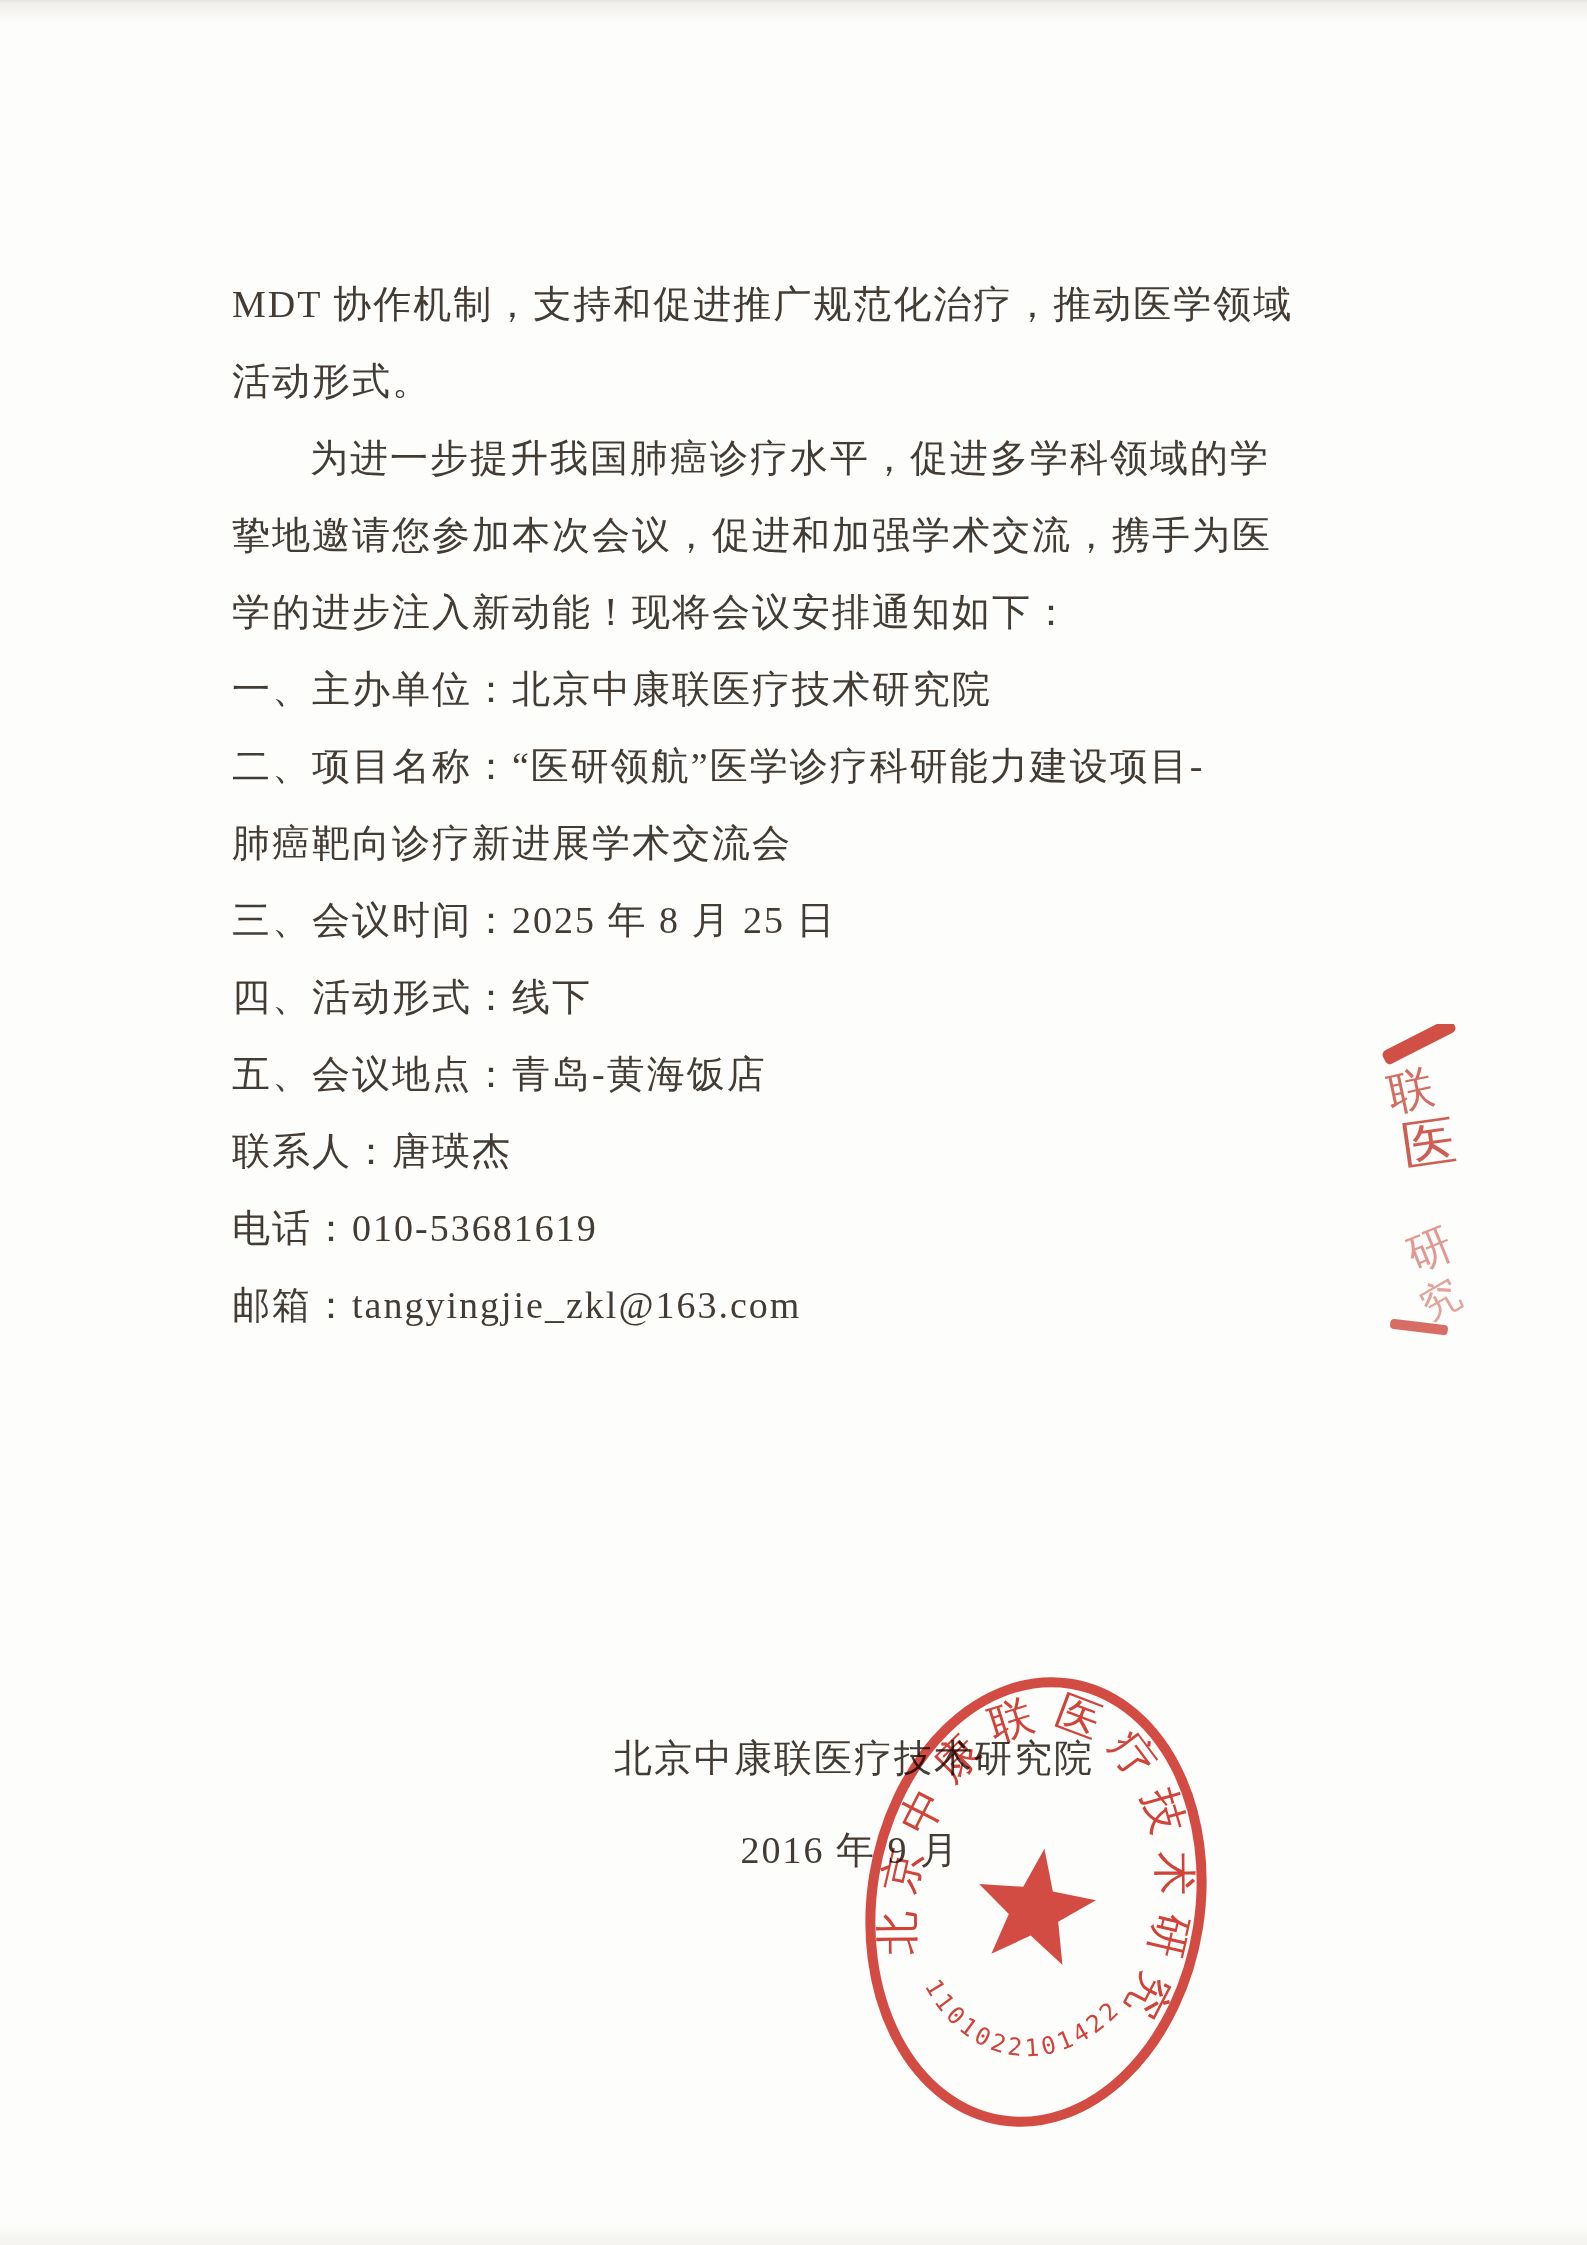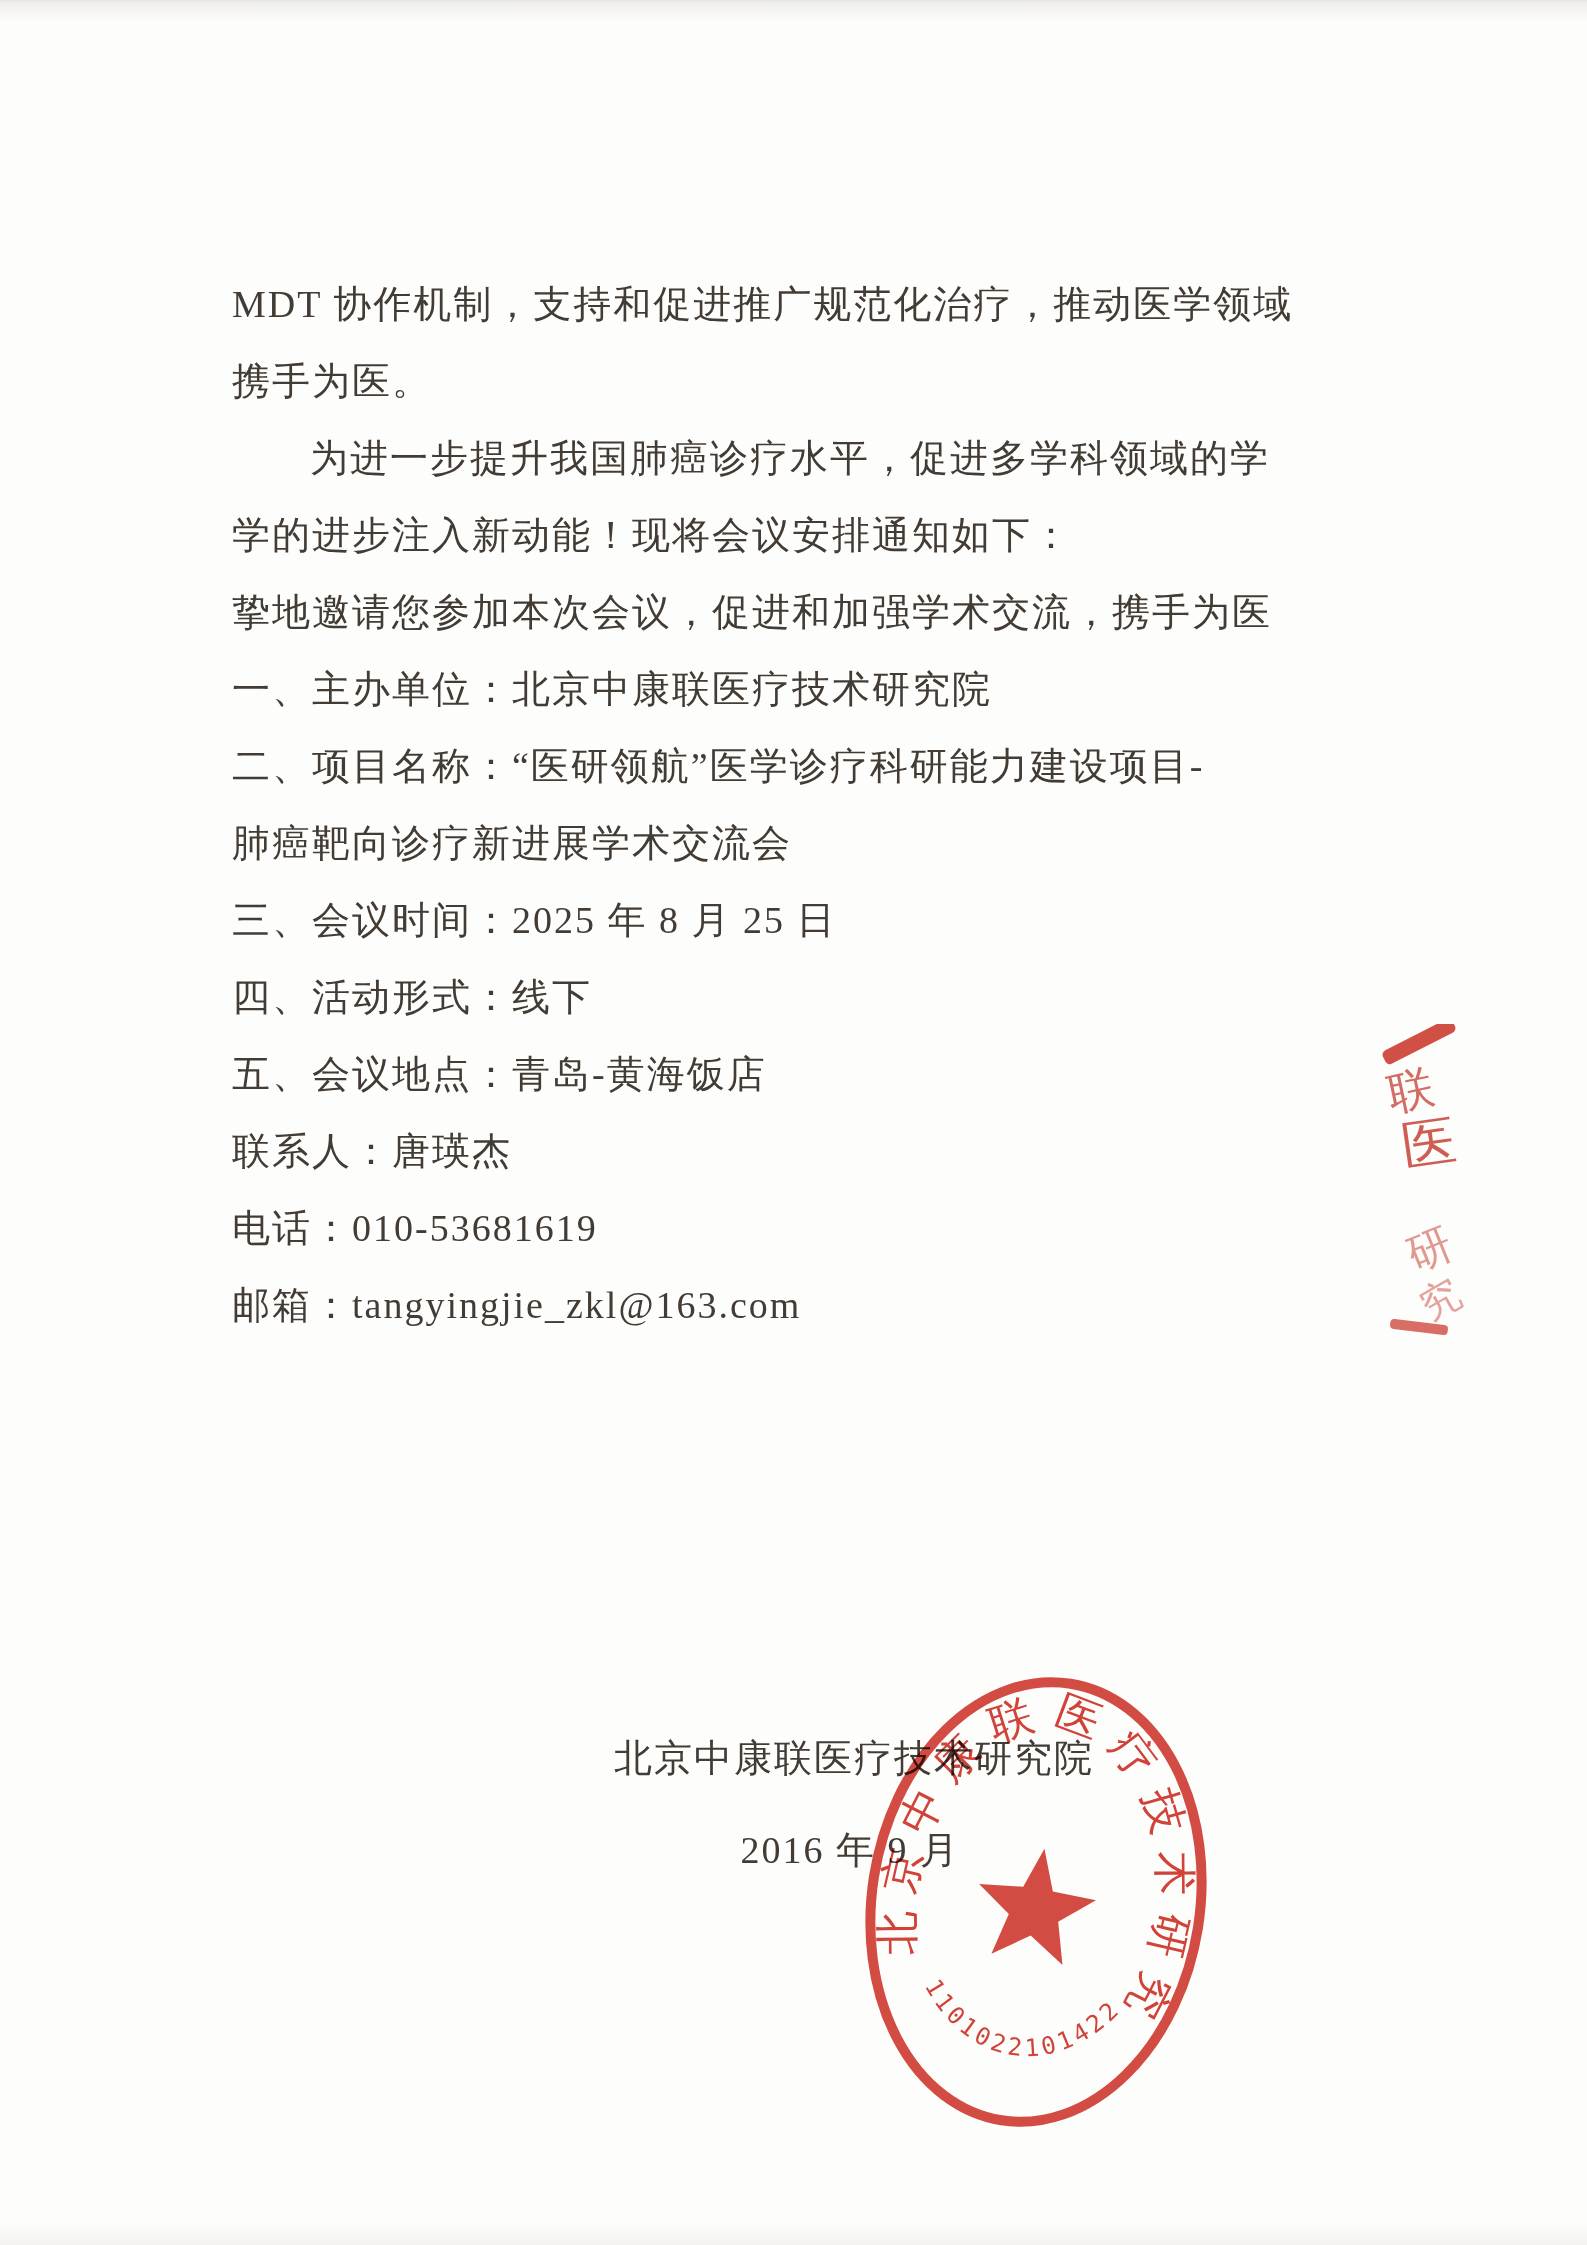--- a/index.html
+++ b/index.html
@@ -63,24 +63,24 @@
     transform:rotate(7deg); opacity:.7;
   }
 </style>
 </head>
 <body>
 
 <div class="page">
 
   <div class="doc-body">
     <div class="line">MDT 协作机制，支持和促进推广规范化治疗，推动医学领域</div>
-    <div class="line">携手为医。</div>
+    <div class="line">活动形式。</div>
     <div class="line indent">为进一步提升我国肺癌诊疗水平，促进多学科领域的学</div>
+    <div class="line">挚地邀请您参加本次会议，促进和加强学术交流，携手为医</div>
     <div class="line">学的进步注入新动能！现将会议安排通知如下：</div>
-    <div class="line">挚地邀请您参加本次会议，促进和加强学术交流，携手为医</div>
     <div class="line">一、主办单位：北京中康联医疗技术研究院</div>
     <div class="line">二、项目名称：“医研领航”医学诊疗科研能力建设项目-</div>
     <div class="line">肺癌靶向诊疗新进展学术交流会</div>
     <div class="line">三、会议时间：2025 年 8 月 25 日</div>
     <div class="line">四、活动形式：线下</div>
     <div class="line">五、会议地点：青岛-黄海饭店</div>
     <div class="line">联系人：唐瑛杰</div>
     <div class="line">电话：010-53681619</div>
     <div class="line">邮箱：tangyingjie_zkl@163.com</div>
   </div>

